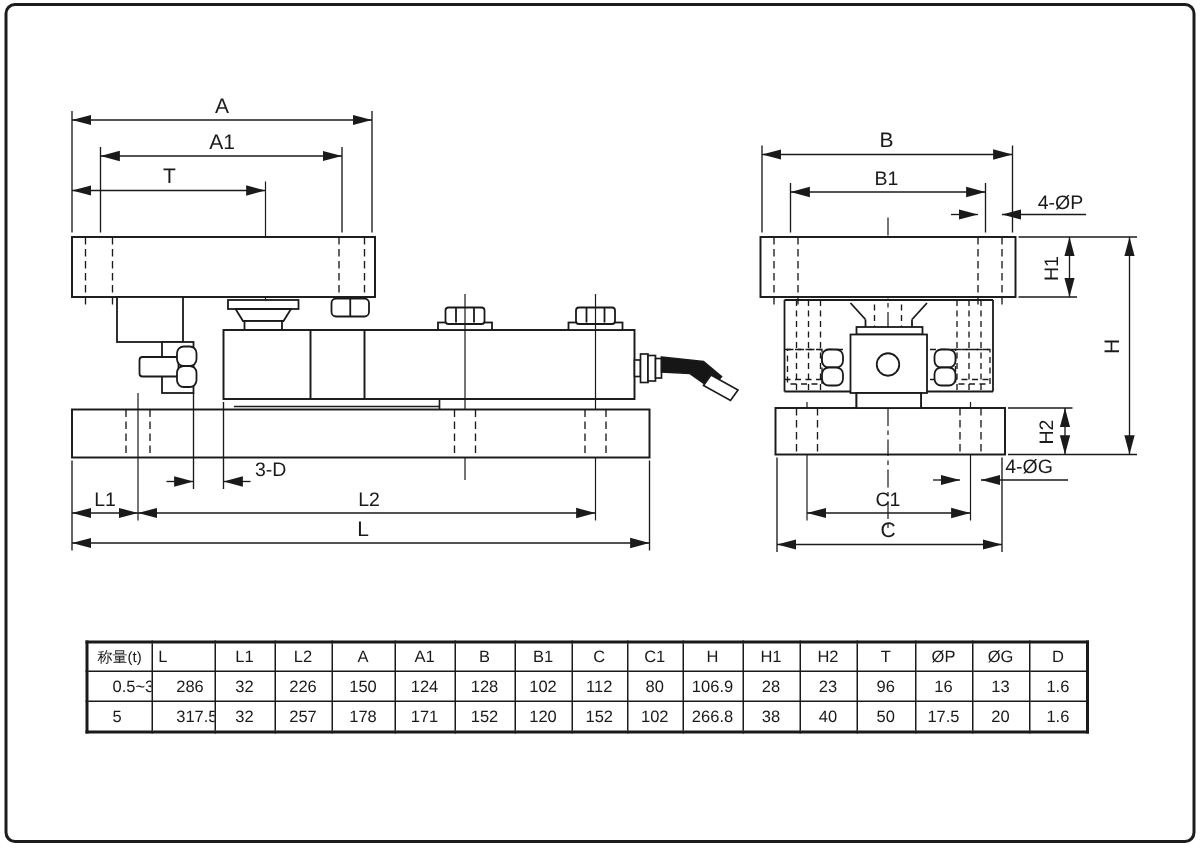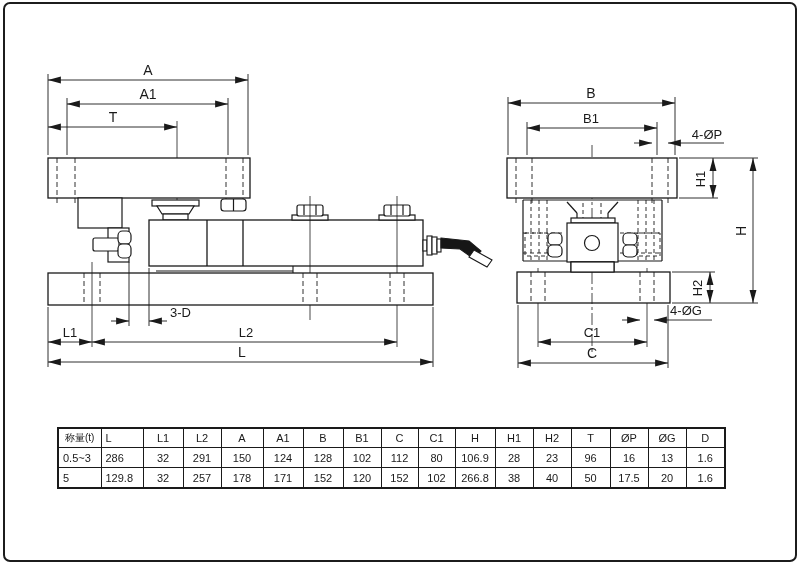--- a/index.html
+++ b/index.html
@@ -7,21 +7,21 @@
   .frame{position:absolute;left:3px;top:2px;right:3px;bottom:3px;border:2.5px solid #1c1c1c;border-radius:7px;}
   svg{position:absolute;left:0;top:0;}
   svg text{font-family:"Liberation Sans",sans-serif;fill:#1a1a1a;}
   .lbl{font-size:14px;}
   .lbl-s{font-size:13px;}
   
   table.dim-table{position:absolute;left:57px;top:427px;border-collapse:collapse;table-layout:fixed;width:669px;border:2px solid #1a1a1a;background:#fff;}
   table.dim-table th,table.dim-table td{border:1.2px solid #1a1a1a;font-size:11px;font-weight:normal;padding:0 2px;height:19px;text-align:center;white-space:nowrap;overflow:hidden;}
   table.dim-table th{height:18px;}
   table.dim-table th:first-child{font-size:10px;text-align:center;padding-left:2px;}
-  table.dim-table td.c0,table.dim-table td.c1{text-align:left;padding-left:4px;}
+  table.dim-table td.c0,table.dim-table td.c1{text-align:left;padding-left:16px;}
   table.dim-table th:nth-child(2){text-align:left;padding-left:4px;}
 </style>
 </head>
 <body>
 
 <div class="frame"></div>
 
 <svg width="800" height="420" viewBox="0 0 800 420">
   <defs>
     <marker id="ae" viewBox="0 0 12 8" refX="12" refY="4" markerWidth="13" markerHeight="8.6" orient="auto" markerUnits="userSpaceOnUse">
@@ -293,38 +293,38 @@
         <th>ØP</th>
         <th>ØG</th>
         <th>D</th>
       </tr>
     </thead>
   <tbody id="tbl-body">
       <tr>
         <td class="c0">0.5~3</td>
         <td class="c1">286</td>
         <td>32</td>
-        <td>291</td>
+        <td>226</td>
         <td>150</td>
         <td>124</td>
         <td>128</td>
         <td>102</td>
         <td>112</td>
         <td>80</td>
         <td>106.9</td>
         <td>28</td>
         <td>23</td>
         <td>96</td>
         <td>16</td>
         <td>13</td>
         <td>1.6</td>
       </tr>
       <tr>
         <td class="c0">5</td>
-        <td class="c1">129.8</td>
+        <td class="c1">317.5</td>
         <td>32</td>
         <td>257</td>
         <td>178</td>
         <td>171</td>
         <td>152</td>
         <td>120</td>
         <td>152</td>
         <td>102</td>
         <td>266.8</td>
         <td>38</td>

